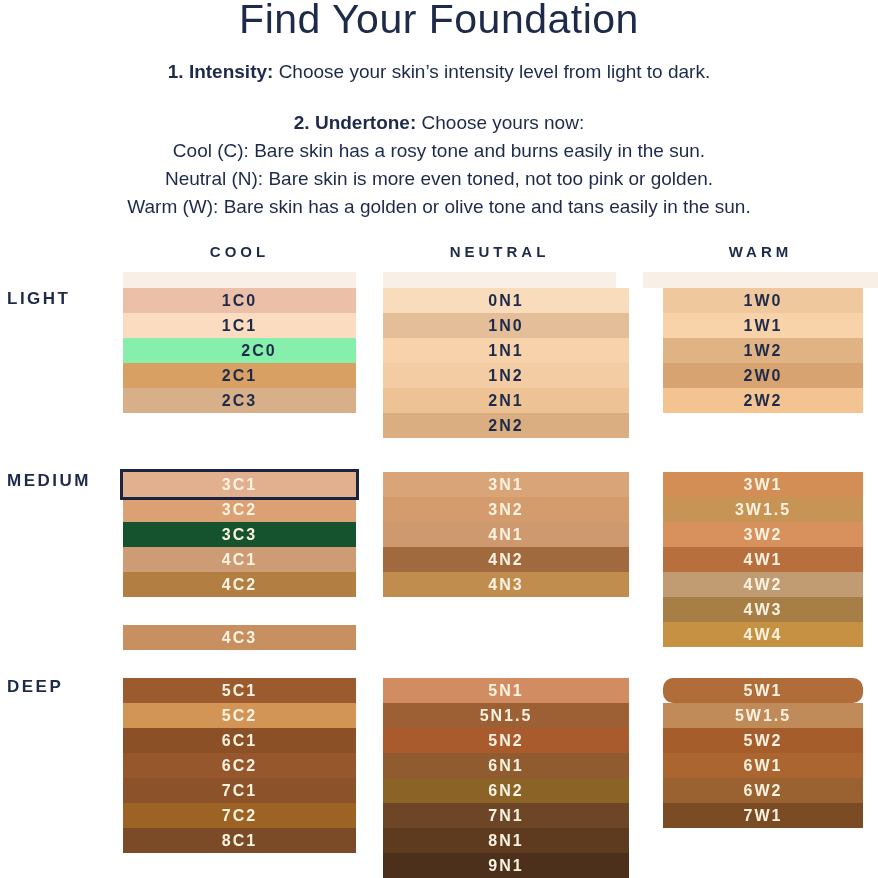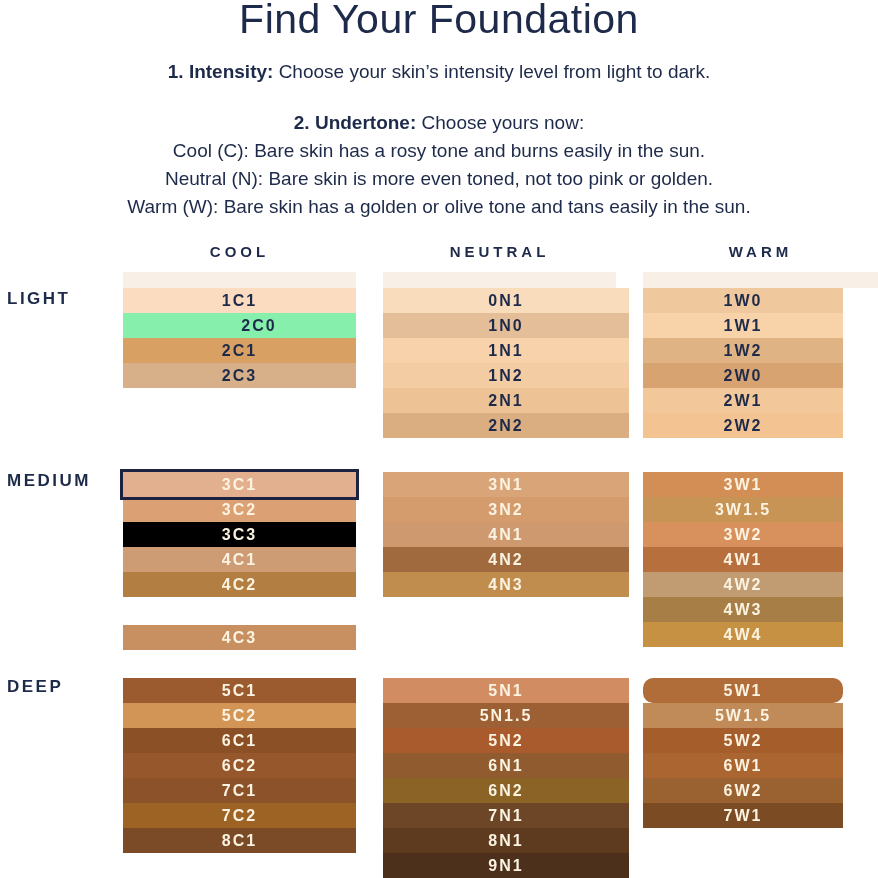--- a/index.html
+++ b/index.html
@@ -24,21 +24,21 @@
   .rl-light{top:289px}.rl-medium{top:471px}.rl-deep{top:677px}
 
   .strip{position:absolute;top:272px;height:16px;background:var(--strip,#F8EFE6);}
   .strip-cool{left:123px;width:233px}
   .strip-neutral{left:383px;width:233px}
   .strip-warm{left:643px;width:235px}
 
   .swatch-group{position:absolute;}
   .g-cool{left:123px;width:233px}
   .g-neutral{left:383px;width:246px}
-  .g-warm{left:643px;width:200px}
+  .g-warm{left:663px;width:200px}
   .g-light{top:288px}.g-medium{top:472px}.g-deep{top:678px}
 
   .swatch{height:25px;display:flex;align-items:center;justify-content:center;cursor:pointer;}
   .swatch-label{font-size:16px;font-weight:700;letter-spacing:2px;line-height:25px;}
   .g-light .swatch-label{color:var(--navy,#1E2A4A);}
   .g-medium .swatch-label,.g-deep .swatch-label{color:var(--cream,#FBF3E1);}
   .swatch.selected{outline:3px solid var(--selected_border,#1B2340);outline-offset:0;}
 </style>
 </head>
 <body>
@@ -61,20 +61,23 @@
 
   <div class="row-label rl-light">LIGHT</div>
   <div class="row-label rl-medium">MEDIUM</div>
   <div class="row-label rl-deep">DEEP</div>
 
   <div class="strip strip-cool"></div>
   <div class="strip strip-neutral"></div>
   <div class="strip strip-warm"></div>
 
   <div class="swatch-group g-cool g-light">
+      <div class="swatch" style="background: rgb(235, 191, 168);">
+        <span class="swatch-label">1C0</span>
+      </div>
       <div class="swatch" style="background: rgb(251, 220, 192);">
         <span class="swatch-label">1C1</span>
       </div>
       <div class="swatch" style="background: #86efac; padding-left: 39px;">
         <span class="swatch-label">2C0</span>
       </div>
       <div class="swatch" style="background: rgb(216, 161, 99);">
         <span class="swatch-label">2C1</span>
       </div>
       <div class="swatch" style="background: rgb(215, 176, 137);">
@@ -107,36 +110,33 @@
       </div>
       <div class="swatch" style="background: rgb(248, 210, 169);">
         <span class="swatch-label">1W1</span>
       </div>
       <div class="swatch" style="background: rgb(224, 179, 133);">
         <span class="swatch-label">1W2</span>
       </div>
       <div class="swatch" style="background: rgb(215, 164, 113);">
         <span class="swatch-label">2W0</span>
       </div>
-      <div class="swatch" style="background: rgb(242, 199, 154);">
-        <span class="swatch-label">2W1</span>
-      </div>
       <div class="swatch" style="background: rgb(243, 196, 146);">
         <span class="swatch-label">2W2</span>
       </div>
     </div>
 
   <div class="swatch-group g-cool g-medium">
       <div class="swatch selected" style="background: rgb(226, 176, 142);">
         <span class="swatch-label">3C1</span>
       </div>
       <div class="swatch" style="background: rgb(219, 160, 115);">
         <span class="swatch-label">3C2</span>
       </div>
-      <div class="swatch" style="background: #000000; justify-content: center;">
+      <div class="swatch" style="background: #14532d; justify-content: center;">
         <span class="swatch-label">3C3</span>
       </div>
       <div class="swatch" style="background: rgb(205, 156, 117);">
         <span class="swatch-label">4C1</span>
       </div>
       <div class="swatch" style="background: rgb(179, 126, 65);">
         <span class="swatch-label">4C2</span>
       </div>
       <div class="swatch" style="background: rgb(200, 144, 96); margin-top: 28px;">
         <span class="swatch-label">4C3</span>

